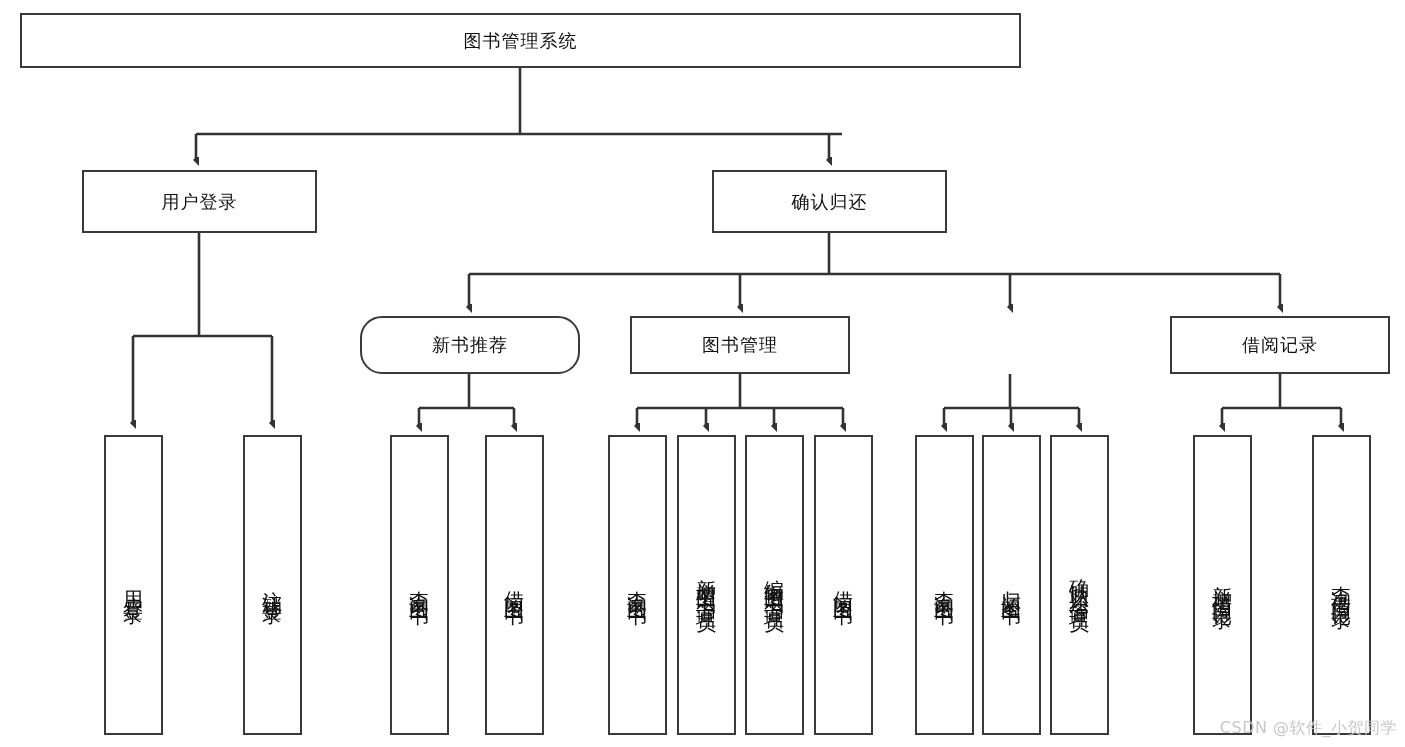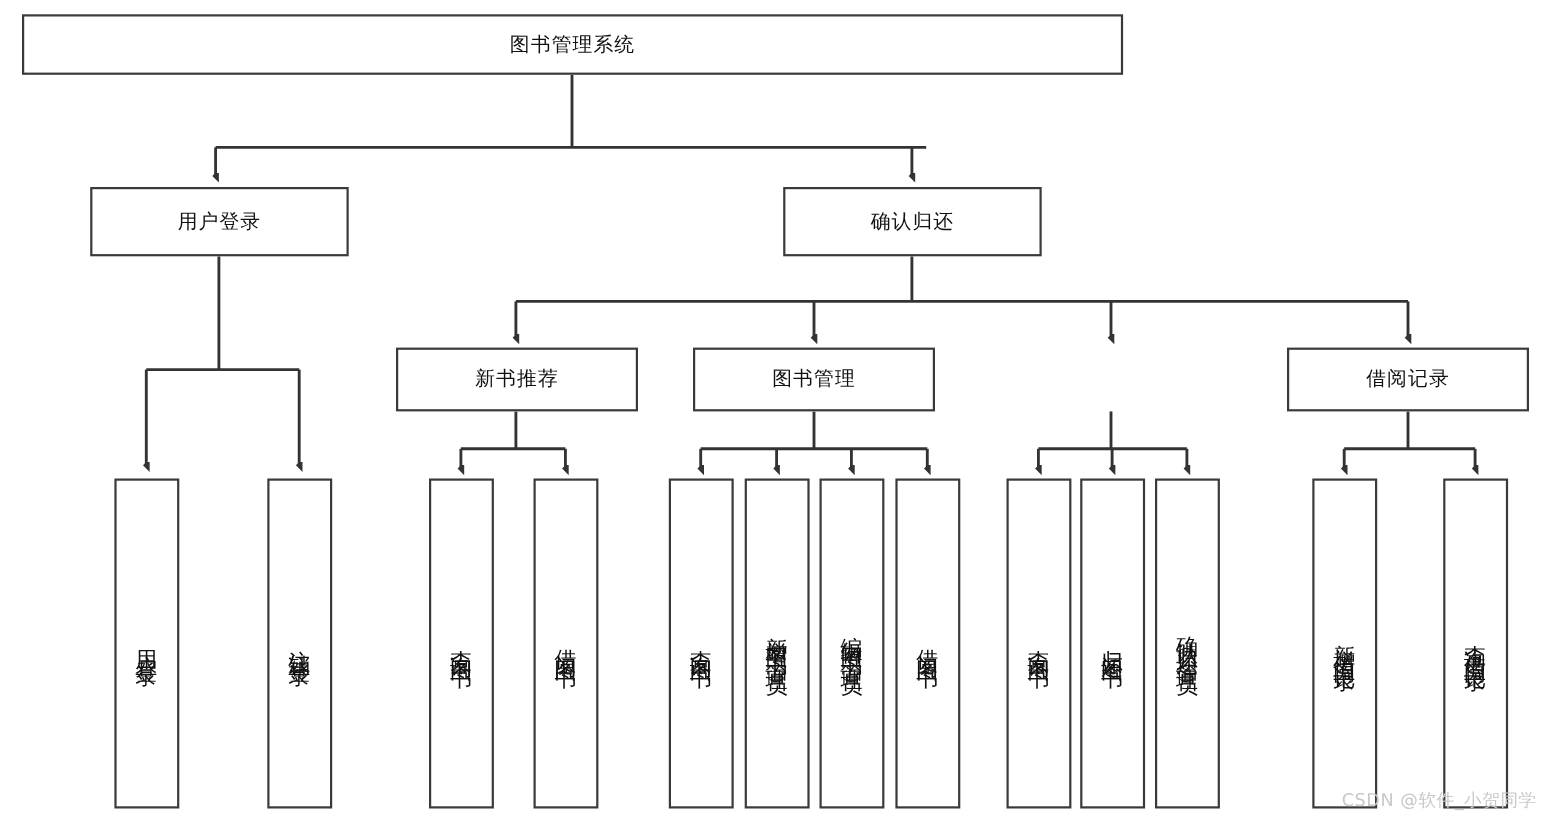--- a/index.html
+++ b/index.html
@@ -124,21 +124,21 @@
     <span>图书管理系统</span>
   </div>
 
   <div class="node horizontal" style="left:82px; top:170px; width:235px; height:63px;">
     <span>用户登录</span>
   </div>
   <div class="node horizontal" style="left:712px; top:170px; width:235px; height:63px;">
     <span>确认归还</span>
   </div>
 
-  <div class="node horizontal" style="left:360px; top:316px; width:220px; height:58px;">
+  <div class="node horizontal" style="left:360px; top:316px; width:220px; height:58px;border-radius:22px;">
     <span>新书推荐</span>
   </div>
   <div class="node horizontal" style="left:630px; top:316px; width:220px; height:58px;">
     <span>图书管理</span>
   </div>
   <div class="node horizontal" style="left:1170px; top:316px; width:220px; height:58px;">
     <span>借阅记录</span>
   </div>
 
   <div class="node vertical" style="left:104px; top:435px; width:59px; height:300px;">

